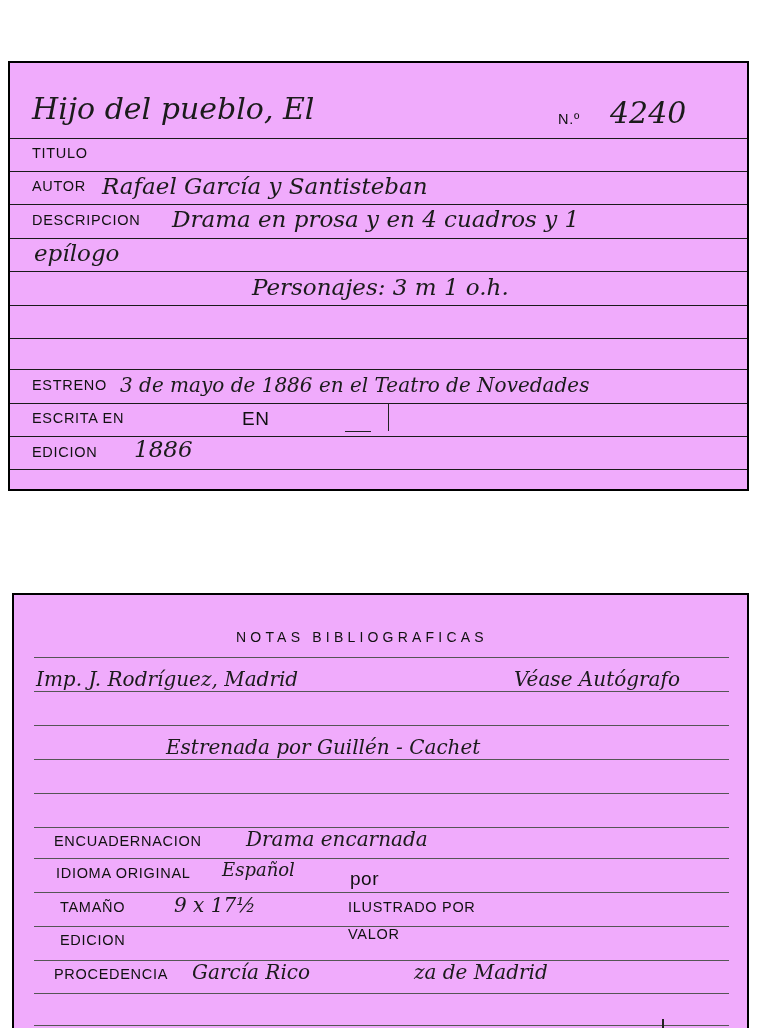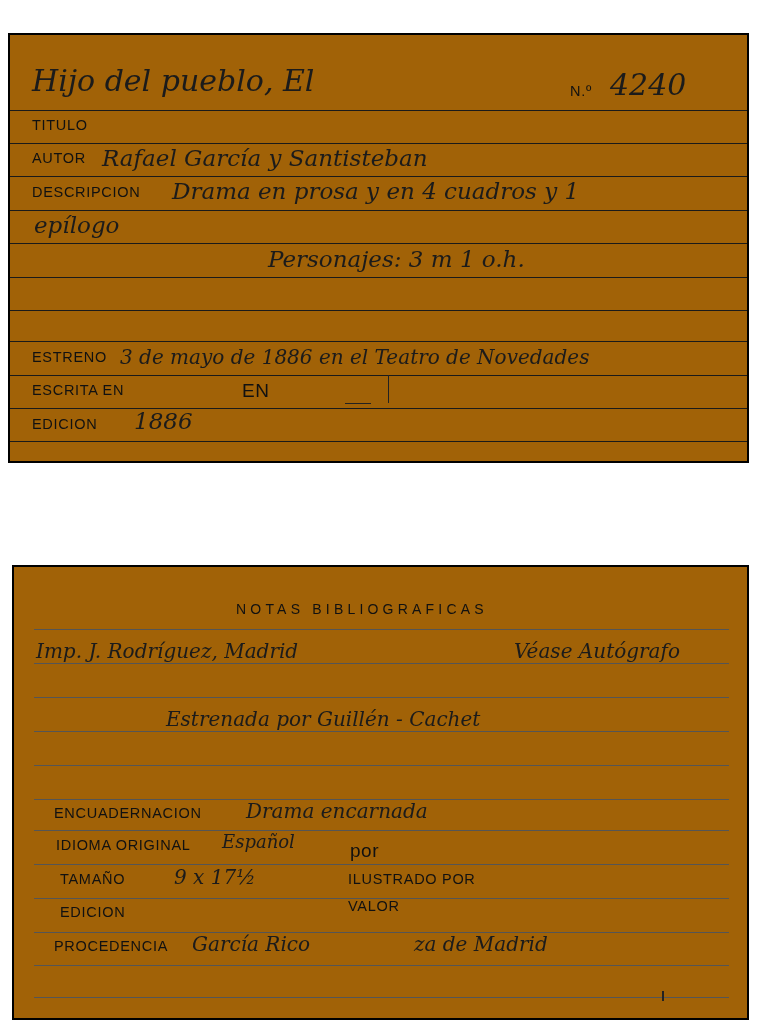--- a/index.html
+++ b/index.html
@@ -15,23 +15,24 @@
     overflow: hidden;
   }
   .page {
     position: absolute;
     inset: 0;
   }
 
   
   .card {
     position: absolute;
-    background: #a16207;
+    background: #f0abfc;
     border: 2px solid #000000;
     box-sizing: border-box;
+    margin-top: 28px;
   }
   #card-top {
     left: 8px;
     top: 33px;
     width: 741px;
     height: 430px;
   }
   #card-bottom {
     left: 12px;
     top: 565px;
@@ -104,33 +105,33 @@
     <div class="rule" style="top:208px;"></div>
     <div class="rule" style="top:242px;"></div>
     <div class="rule" style="top:275px;"></div>
     <div class="rule" style="top:306px;"></div>
     <div class="rule" style="top:340px;"></div>
     <div class="rule" style="top:373px;"></div>
     <div class="rule" style="top:406px;"></div>
 
     <div class="hand s1" style="left:22px; top:28px;">Hijo del pueblo, El</div>
 
-    <div class="label" style="left:560px; top:48px;">N.º</div>
+    <div class="label" style="left:548px; top:48px;">N.º</div>
     <div class="hand s1" style="left:600px; top:32px;">4240</div>
 
     <div class="label" style="left:22px; top:82px;">TITULO</div>
 
     <div class="label" style="left:22px; top:115px;">AUTOR</div>
     <div class="hand s2" style="left:92px; top:110px;">Rafael García y Santisteban</div>
 
     <div class="label" style="left:22px; top:149px;">DESCRIPCION</div>
     <div class="hand s2" style="left:162px; top:143px;">Drama en prosa y en 4 cuadros y 1</div>
     <div class="hand s2" style="left:24px; top:177px;">epílogo</div>
 
-    <div class="hand s2" style="left:258px; top:211px;">Personajes: 3 m 1 o.h.</div>
+    <div class="hand s2" style="left:242px; top:211px;">Personajes: 3 m 1 o.h.</div>
 
     <div class="label" style="left:22px; top:314px;">ESTRENO</div>
     <div class="hand s3" style="left:110px; top:310px;">3 de mayo de 1886 en el Teatro de Novedades</div>
 
     <div class="label" style="left:22px; top:347px;">ESCRITA EN</div>
     <div class="label sm" style="left:232px; top:345px;">EN</div>
     <div class="tick" style="left:378px; top:340px; width:1px; height:28px;"></div>
     <div class="tick" style="left:335px; top:368px; width:26px; height:1px;"></div>
 
     <div class="label" style="left:22px; top:381px;">EDICION</div>

